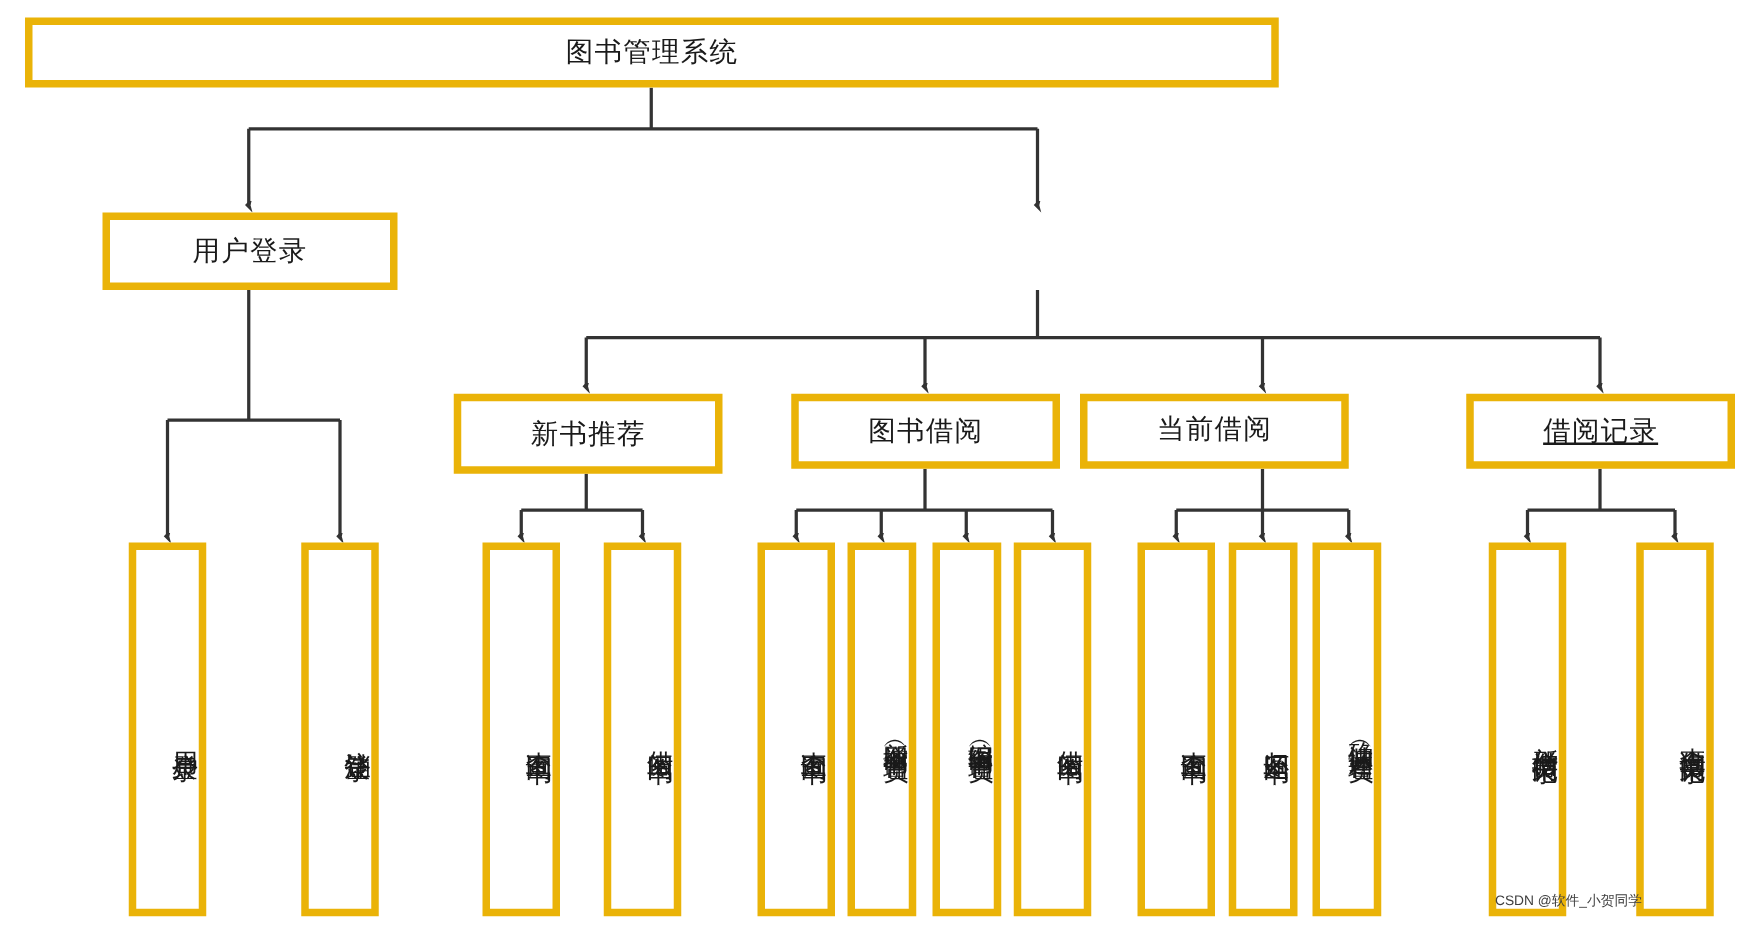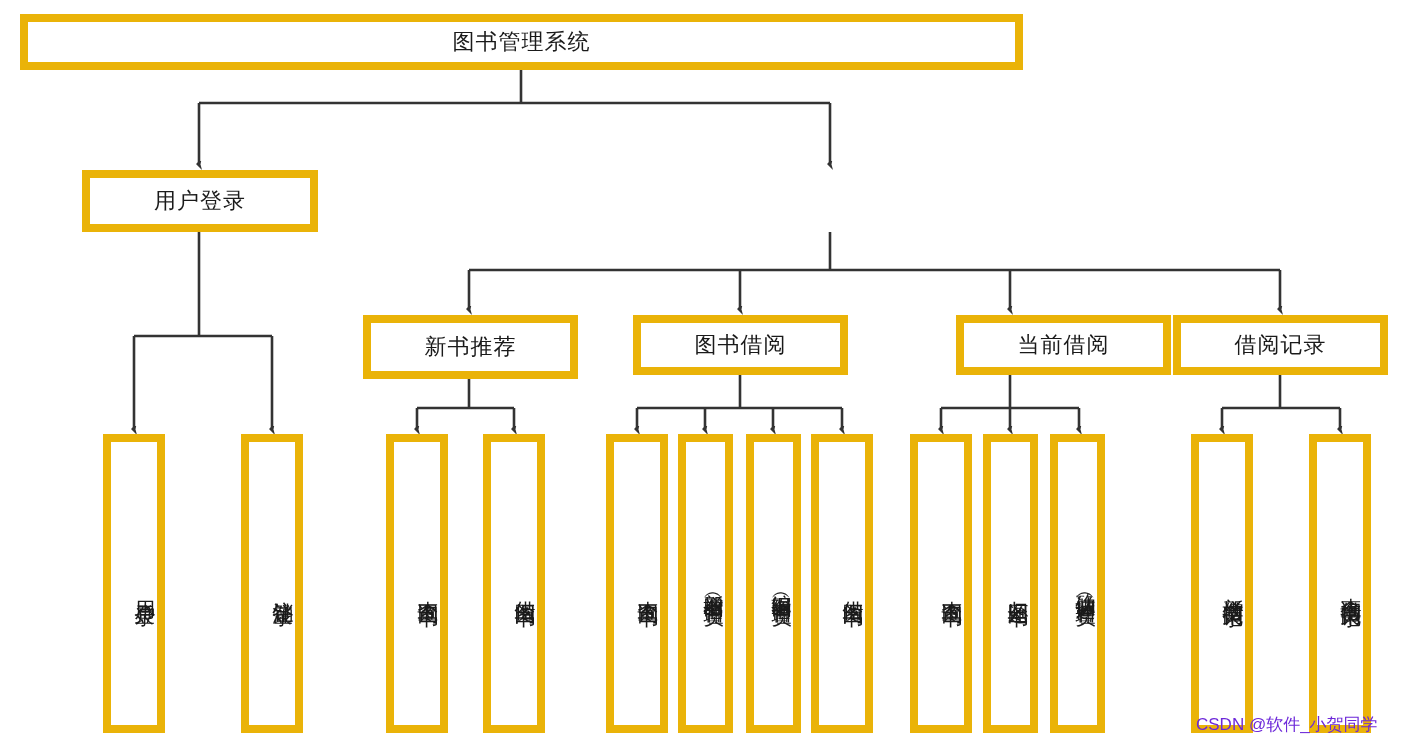--- a/index.html
+++ b/index.html
@@ -21,21 +21,21 @@
     position: absolute;
     left: 0;
     top: 0;
     width: 1405px;
     height: 747px;
     pointer-events: none;
   }
   .node {
     position: absolute;
     box-sizing: border-box;
-    border: 8px solid #eab308;
+    border: 6px solid #eab308;
     background: #ffffff;
     display: flex;
     align-items: center;
     justify-content: center;
     color: #1a1a1a;
   }
   .node.horiz {
     font-size: 22px;
     letter-spacing: 1px;
     line-height: 1.2;
@@ -51,22 +51,22 @@
     padding-top: 8px;
   }
   .node.vert.tall-text {
     align-items: flex-start;
     padding-top: 6px;
   }
   .watermark {
     position: absolute;
     left: 1196px;
     top: 713px;
-    font-size: 17px;
-    color: #6d28d9;
+    font-size: 11px;
+    color: #404040;
     white-space: nowrap;
     letter-spacing: 0px;
   }
 </style>
 </head>
 <body>
 
 <div id="canvas">
 
   <svg class="edges" viewBox="0 0 1405 747">
@@ -118,22 +118,22 @@
       <path d="M1340,408 L1340,429" marker-end="url(#arrow)"></path>
     </g>
   </svg>
 
   <div class="node horiz" style="left:20px; top:14px; width:1003px; height:56px;">图书管理系统</div>
 
   <div class="node horiz" style="left:82px; top:170px; width:236px; height:62px;">用户登录</div>
 
   <div class="node horiz" style="left:363px; top:315px; width:215px; height:64px;">新书推荐</div>
   <div class="node horiz" style="left:633px; top:315px; width:215px; height:60px;text-align:center;">图书借阅</div>
-  <div class="node horiz" style="left:956px; top:315px; width:215px; height:60px;">当前借阅</div>
-  <div class="node horiz" style="left:1173px; top:315px; width:215px; height:60px;">借阅记录</div>
+  <div class="node horiz" style="left:864px; top:315px; width:215px; height:60px;font-family:Liberation Mono, monospace;">当前借阅</div>
+  <div class="node horiz" style="left:1173px; top:315px; width:215px; height:60px;text-decoration:underline;">借阅记录</div>
 
   <div class="node vert" style="left:103px; top:434px; width:62px; height:299px;">用户登录</div>
   <div class="node vert" style="left:241px; top:434px; width:62px; height:299px;">注销登录</div>
 
   <div class="node vert" style="left:386px; top:434px; width:62px; height:299px;">查询图书</div>
   <div class="node vert" style="left:483px; top:434px; width:62px; height:299px;">借阅图书</div>
 
   <div class="node vert" style="left:606px; top:434px; width:62px; height:299px;">查询图书</div>
   <div class="node vert tall-text" style="left:678px; top:434px; width:55px; height:299px; font-size:20px;">新增图书（管理员）</div>
   <div class="node vert tall-text" style="left:746px; top:434px; width:55px; height:299px; font-size:20px;">编辑图书（管理员）</div>

